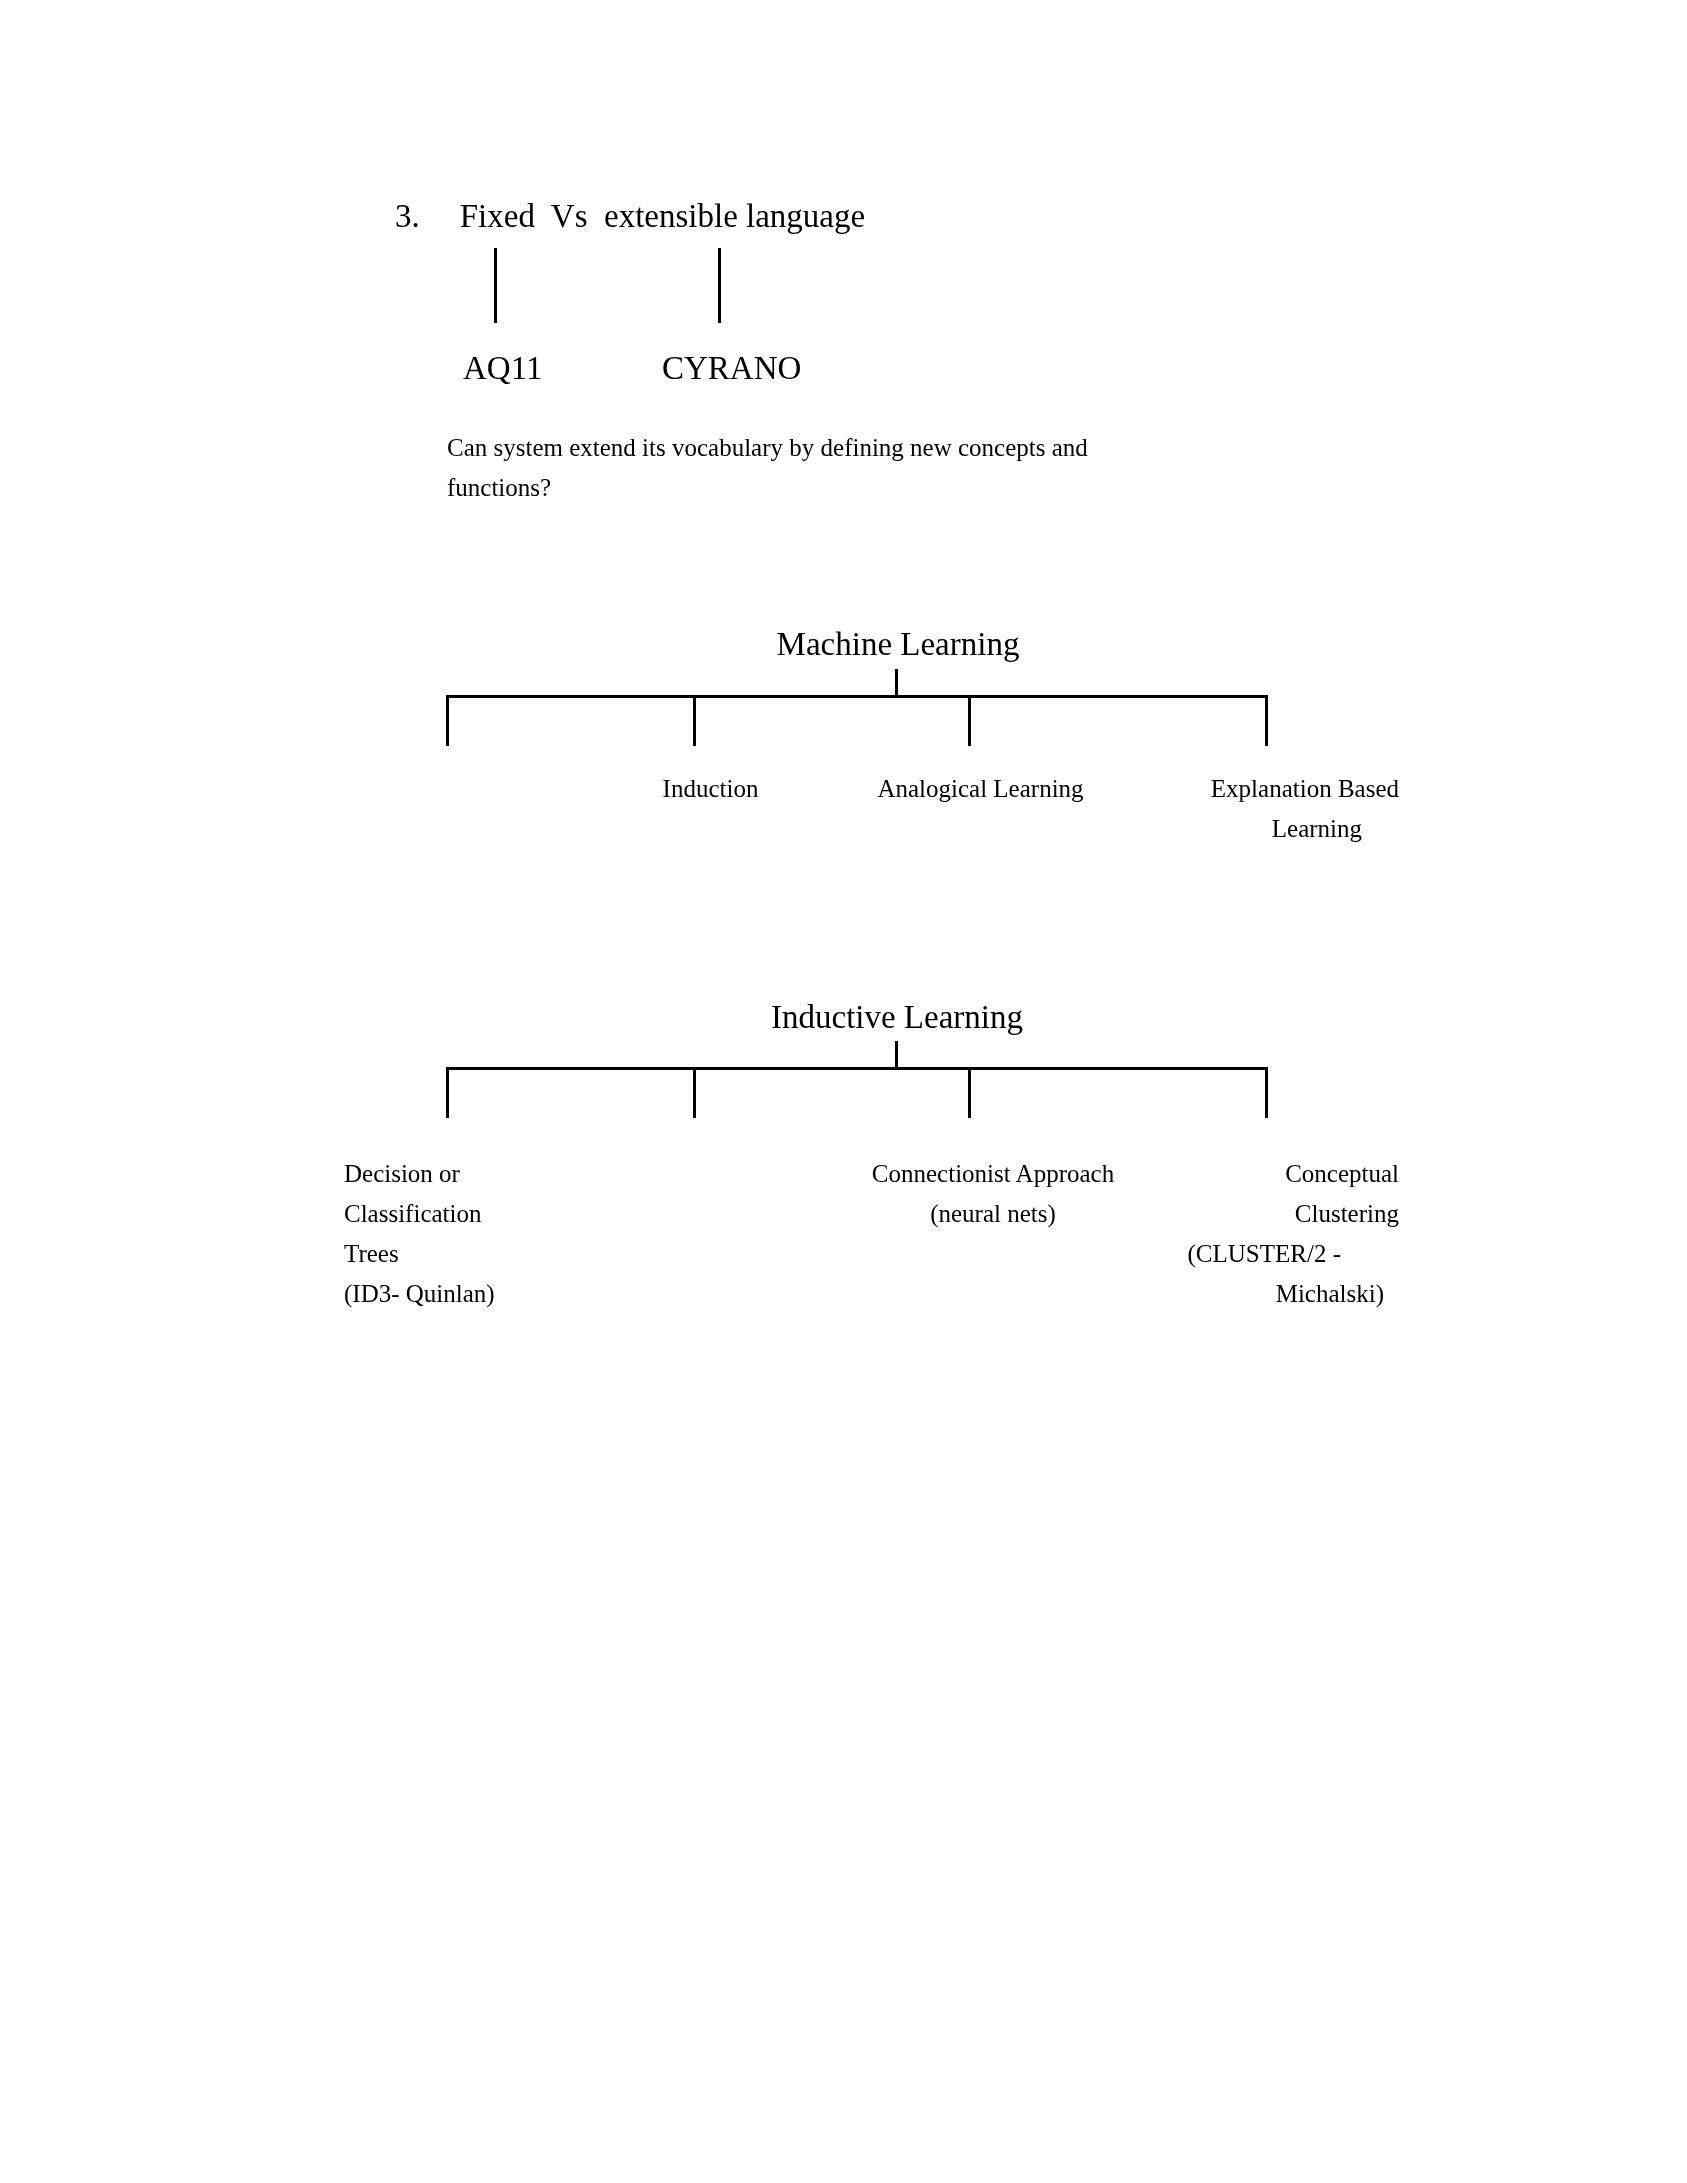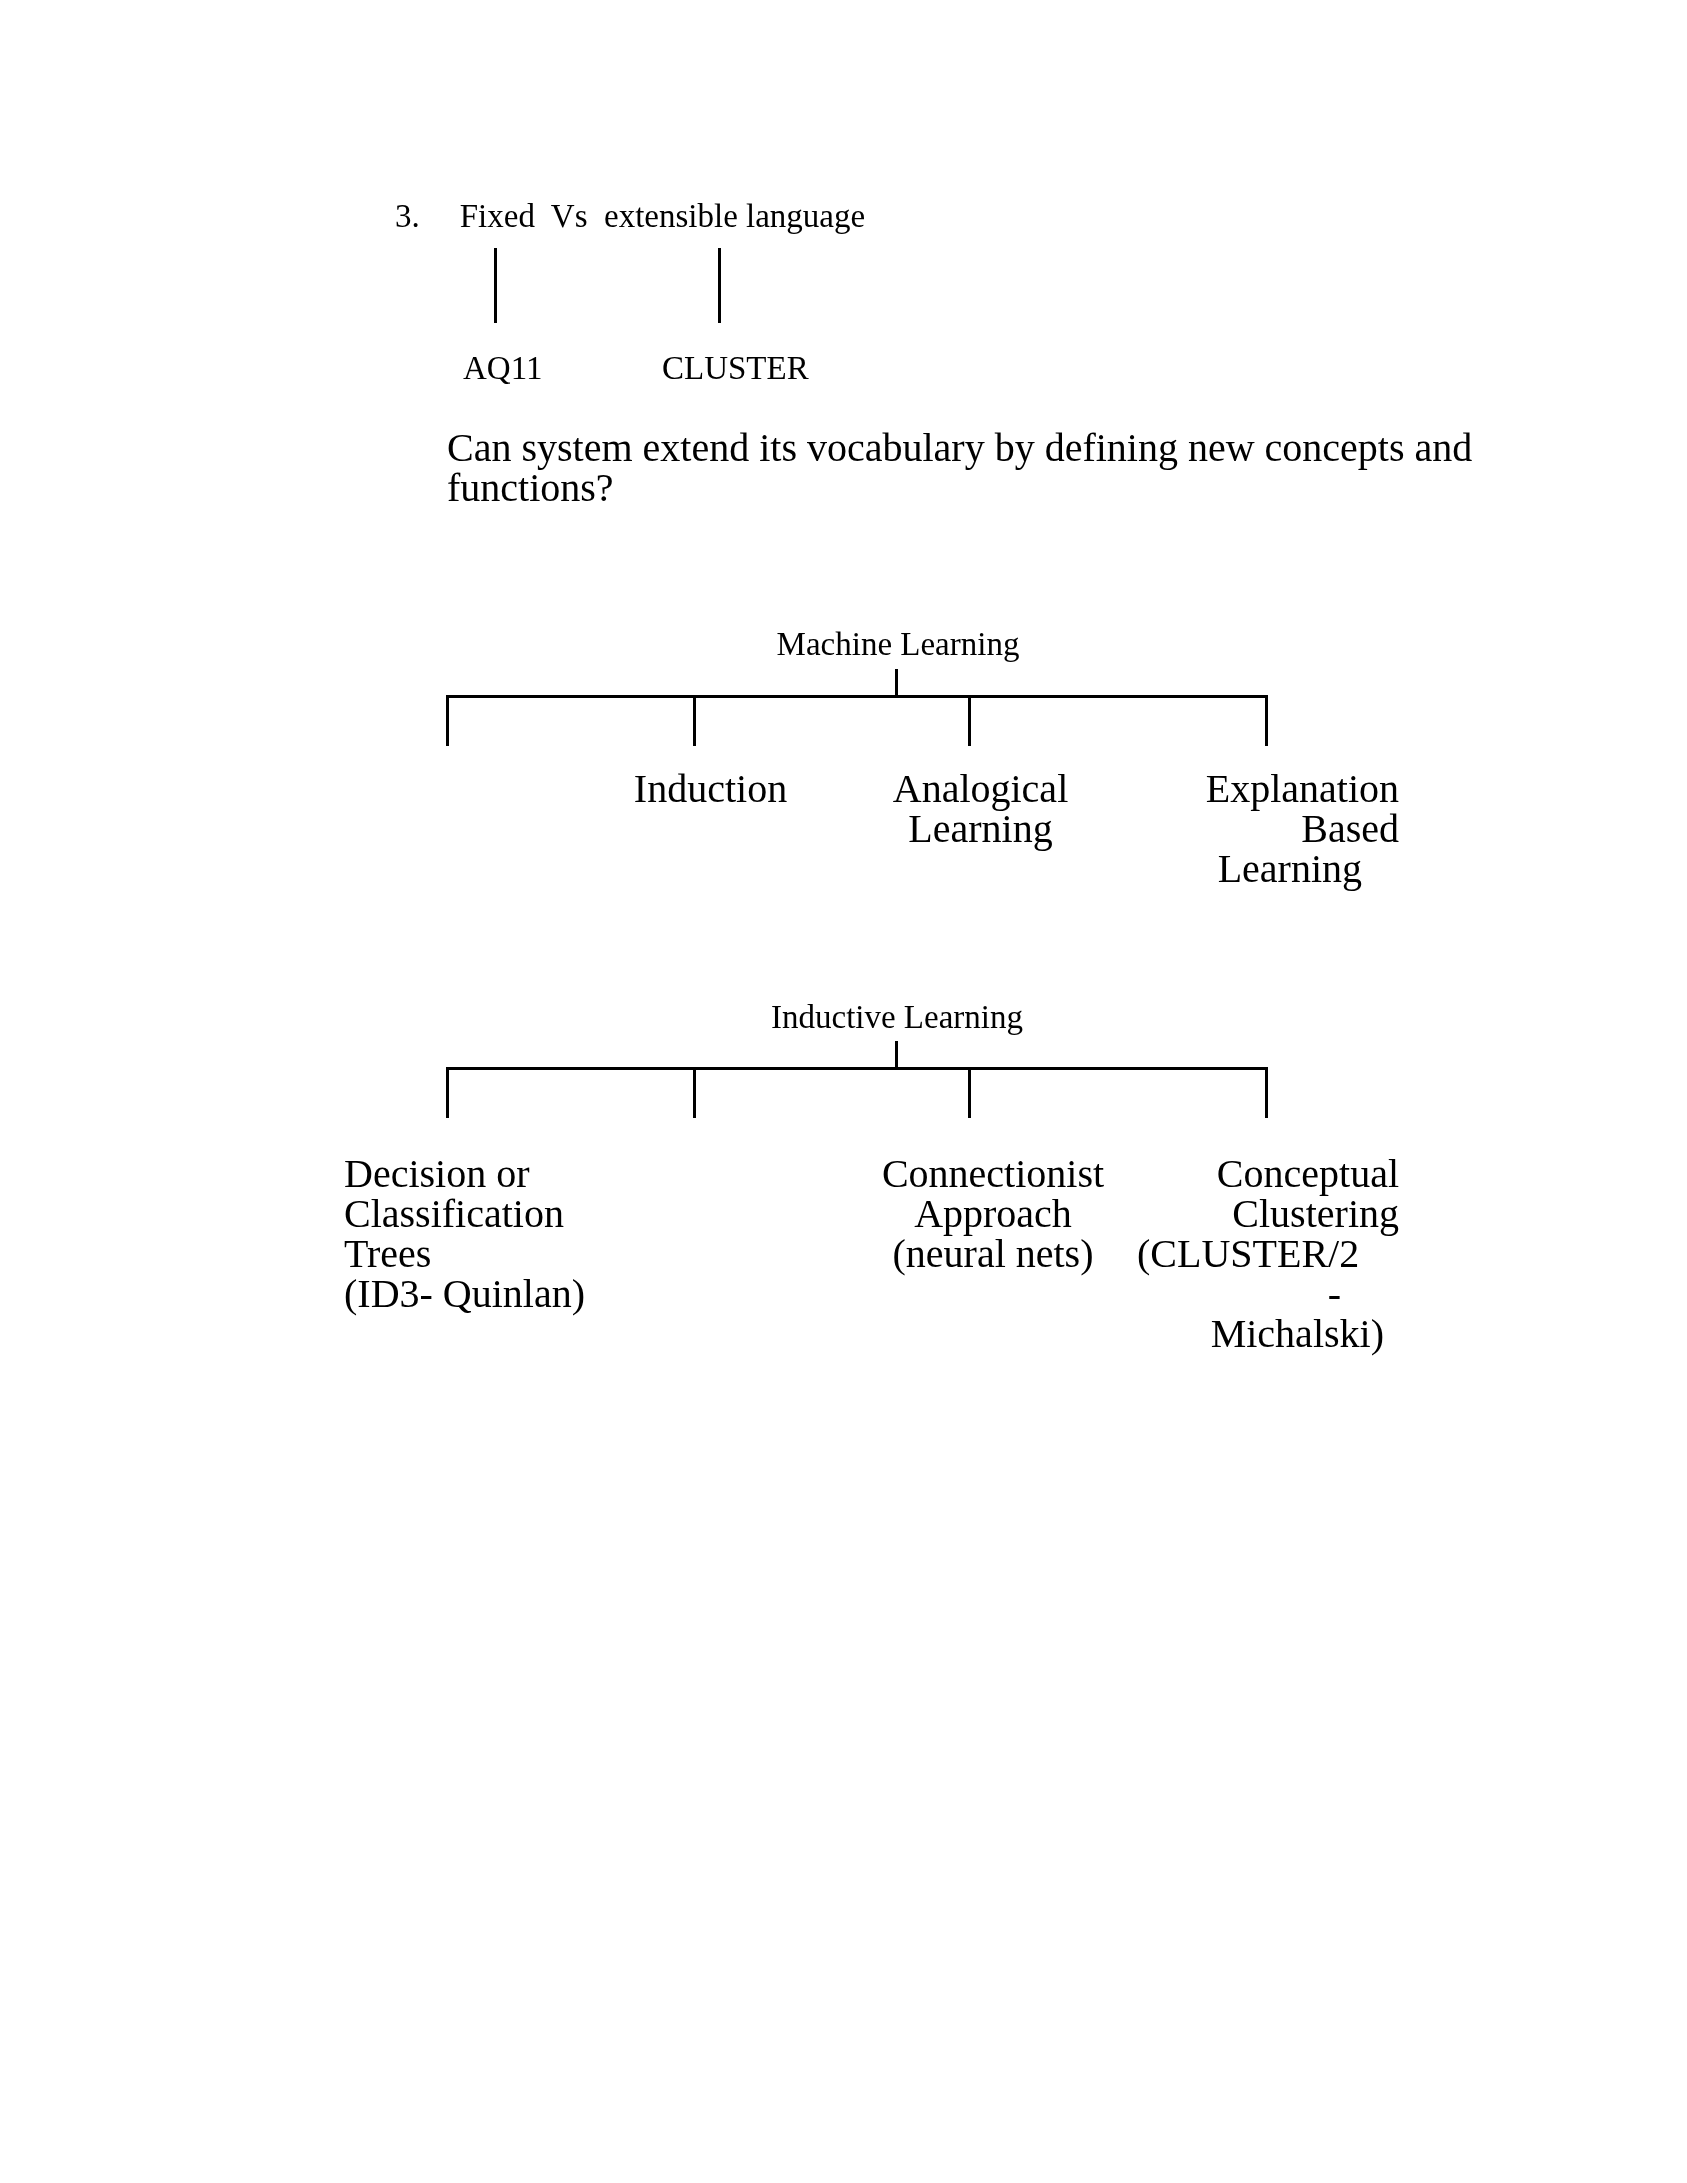--- a/index.html
+++ b/index.html
@@ -12,21 +12,21 @@
     color: #000000;
     overflow: hidden;
   }
   .t {
     position: absolute;
     font-size: 33px;
     line-height: 40px;
     white-space: pre-wrap;
     color: #000000;
   }
-  .block { position: absolute; font-size: 40px; line-height: 40px; }
+  .block { position: absolute; font-size: 25px; line-height: 40px; }
   .block .line { white-space: pre-wrap; }
   .center { text-align: center; }
   .right  { text-align: right; }
   .vline { position: absolute; width: 2.5px; background: #000000; }
   .hline { position: absolute; height: 2.5px; background: #000000; }
   .heading { display: flex; }
   .heading .num { display: inline-block; }
   .heading .txt { display: inline-block; margin-left: 40px; }
 </style>
 </head>
@@ -36,21 +36,21 @@
 
   <div class="t heading" style="left:395px; top:196px;">
     <span class="num">3.</span>
     <span class="txt">Fixed  Vs  extensible language</span>
   </div>
 
   <div class="vline" style="left:494px; top:248px; height:75px;"></div>
   <div class="vline" style="left:718px; top:248px; height:75px;"></div>
 
   <div class="t" style="left:463px; top:348px;">AQ11</div>
-  <div class="t" style="left:662px; top:348px;">CLUSTER</div>
+  <div class="t" style="left:662px; top:348px;">CYRANO</div>
 
   <div class="block" style="left:447px; top:428px;">
     <div class="line">Can system extend its vocabulary by defining new concepts and</div>
     <div class="line">functions?</div>
   </div>
 
   <div class="t center" style="left:733px; top:624px; width:330px;">Machine Learning</div>
 
   <div class="vline" style="left:895px; top:669px; height:28px;"></div>
 

